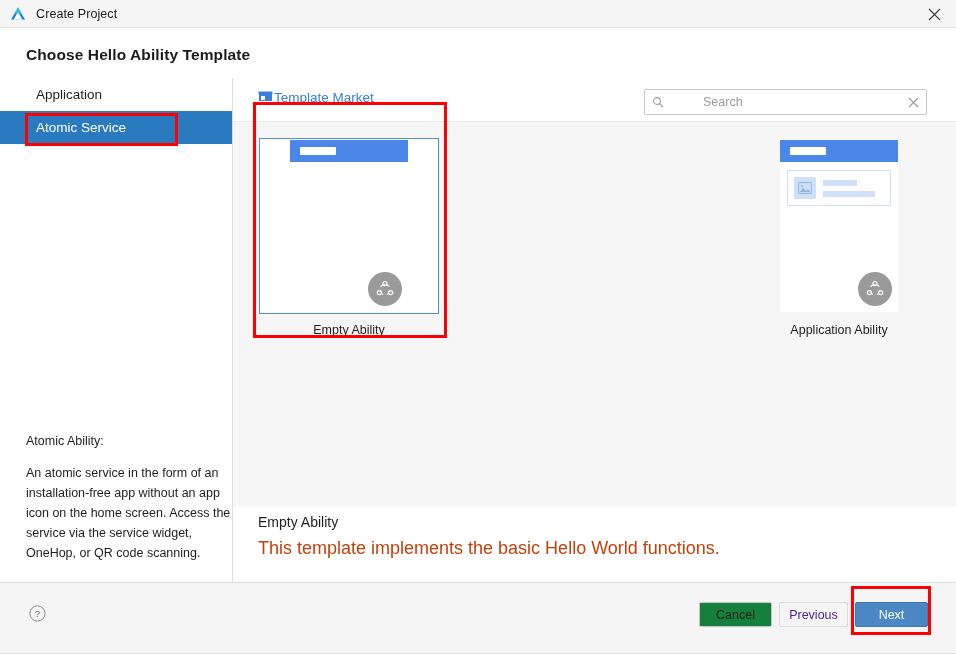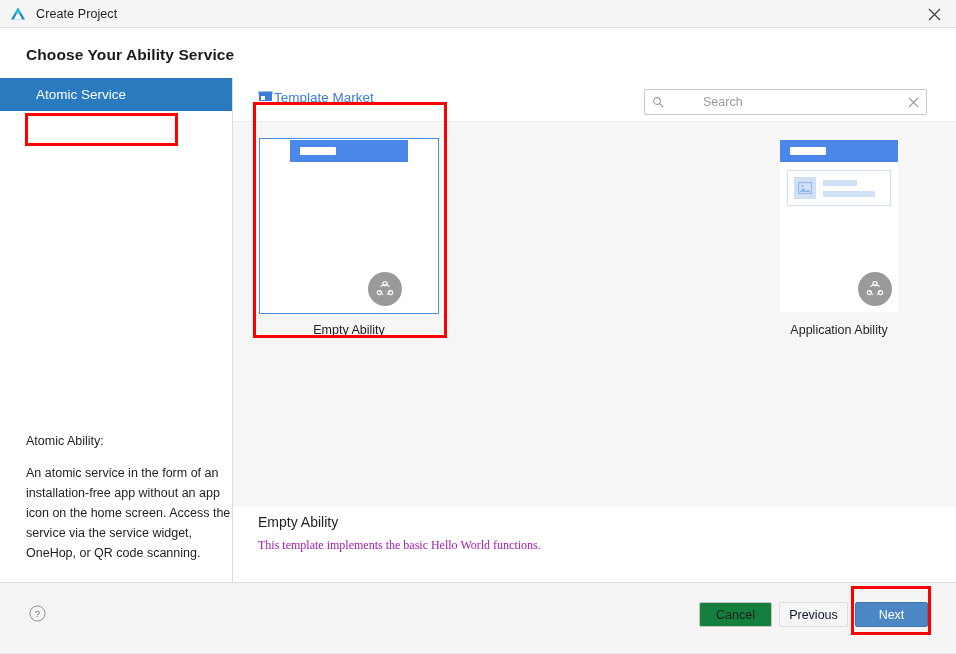--- a/index.html
+++ b/index.html
@@ -245,23 +245,22 @@
     left: 25px;
     top: 436px;
     width: 600px;
   }
   .detail-title {
     font-size: 14px;
     color: #1f1f1f;
     margin-bottom: 8px;
   }
   .detail-desc {
-    font-size: 12px;
-    color: #a21caf;
-    font-family: Liberation Serif, serif;
+    font-size: 18px;
+    color: #c2410c;
   }
 
   
   .footer {
     position: absolute;
     left: 0; top: 582px;
     width: 956px;
     height: 72px;
     background: #f5f5f5;
     border-top: 1px solid #dcdcdc;
@@ -285,21 +284,21 @@
     cursor: pointer;
     background: #15803d;
     border: 1px solid #c3c3c3;
     color: #1f1f1f;
   }
   .btn-cancel { left: 699px; top: 602px; width: 73px; }
   .btn-previous {
     left: 779px; top: 602px; width: 69px;
     background: #f5f5f5;
     border-color: #dcdcdc;
-    color: #0f172a;
+    color: #4c1d95;
     cursor: default;
   }
   .btn-next {
     left: 855px; top: 602px; width: 73px;
     background: #4a87c4;
     border-color: #3f77ae;
     color: #ffffff;
   }
 
   
@@ -327,25 +326,28 @@
       </svg>
     </span>
     <span class="title-text">Create Project</span>
     <span class="close-btn">
       <svg width="13" height="13" viewBox="0 0 13 13">
         <path d="M1 1 L12 12 M12 1 L1 12" stroke="#404040" stroke-width="1.2" fill="none"></path>
       </svg>
     </span>
   </div>
 
-  <div class="page-heading">Choose Your Ability Service</div>
+  <div class="page-heading">Choose Hello Ability Template</div>
 
   <div class="body-area">
 
     <div class="sidebar">
+      <div class="side-item">
+        <span>Application</span>
+      </div>
       <div class="side-item selected">
         <span>Atomic Service</span>
       </div>
 
       <div class="sidebar-desc">
         <div class="desc-title">Atomic Ability:</div>
         <div class="desc-body">An atomic service in the form of an installation-free app without an app icon on the home screen. Access the service via the service widget, OneHop, or QR code scanning.</div>
       </div>
     </div>
 

